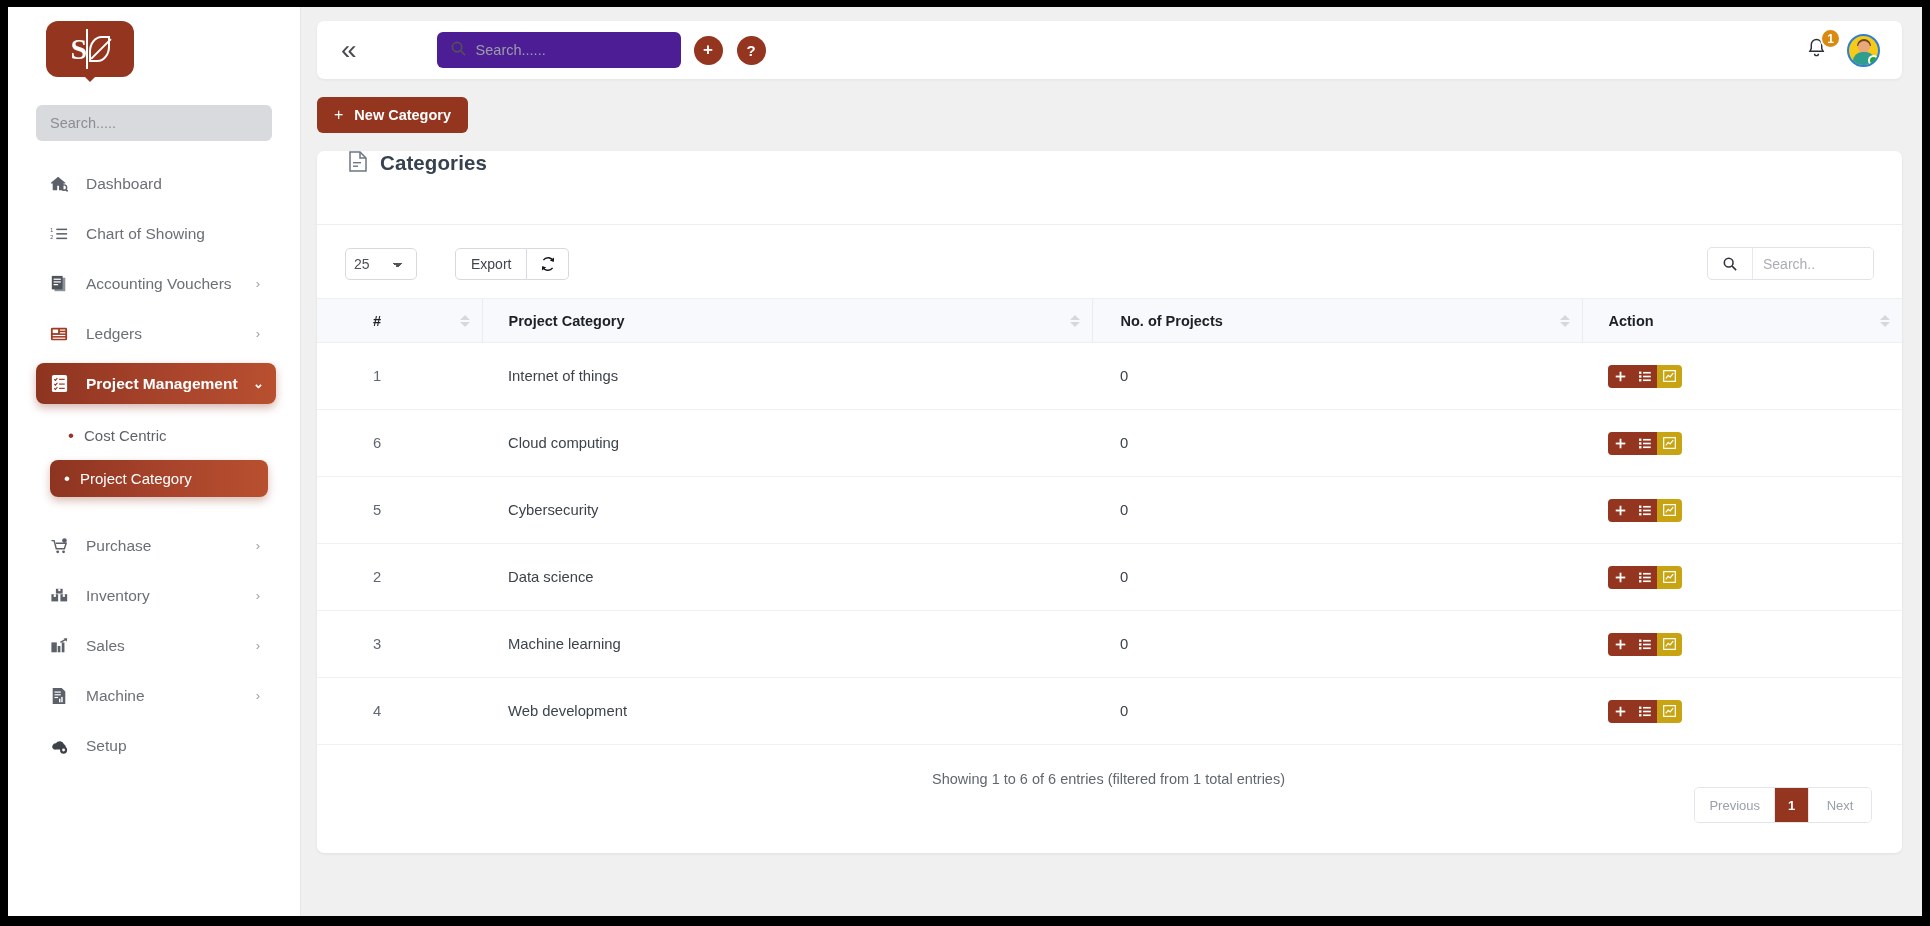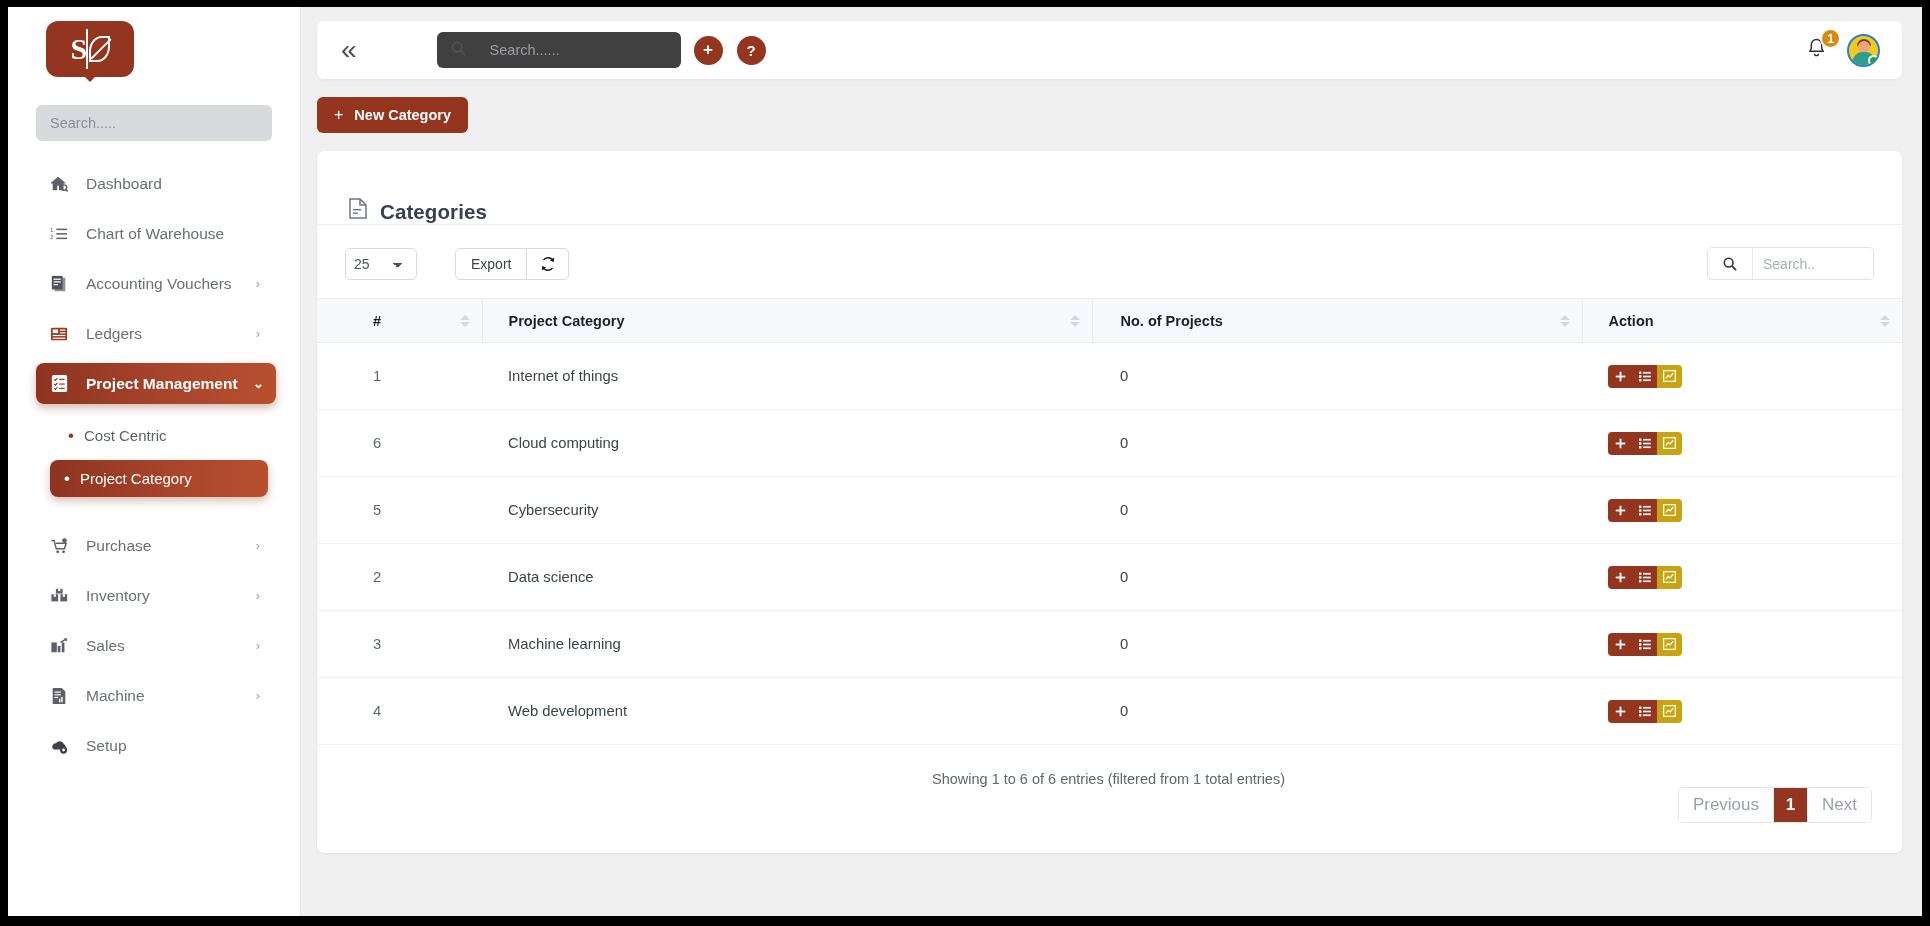--- a/index.html
+++ b/index.html
@@ -112,22 +112,22 @@
   .topbar {
     margin: 14px 20px 0 16px;
     height: 58px; background: #fff; border-radius: 7px;
     display: flex; align-items: center;
     box-shadow: 0 1px 3px rgba(0,0,0,.06);
     padding: 0 22px 0 20px;
   }
   .collapse-btn { font-size: 28px; color: #4a4a4f; cursor: pointer; line-height: 1; padding: 0 4px; }
   .top-search {
     margin-left: 76px; width: 244px; height: 36px;
-    background: #404040; border-radius: 6px;
-    display: flex; align-items: center; padding: 0 14px; gap: 24px;
+    background: #4c1d95; border-radius: 6px;
+    display: flex; align-items: center; padding: 0 14px; gap: 10px;
   }
   .top-search .q { color:#4f5258; font-size:15px; }
   .top-search .ph { color:#9b9ea6; font-size:14.5px; }
   .circ-btn {
     width: 29px; height: 29px; border-radius: 50%;
     background: #93351f; color: #fff;
     display:flex; align-items:center; justify-content:center;
     font-size: 17px; font-weight: 700; margin-left: 13px; cursor: pointer;
   }
   .circ-btn.help { font-size: 15px; margin-left: 14px; }
@@ -163,21 +163,21 @@
   }
   .btn-newcat .pl { font-size: 16px; font-weight: 400; }
 
   .card {
     margin: 18px 20px 0 16px;
     background: #fff; border-radius: 7px;
     box-shadow: 0 1px 3px rgba(0,0,0,.07);
     overflow: hidden;
   }
   .card-head {
-    height: 74px; display:flex; align-items:flex-end;
+    height: 74px; display:flex; align-items:flex-start;
     padding: 0 32px; border-bottom: 1px solid #eceef1;
     gap: 13px;
   }
   .card-head .doc-ico { font-size: 19px; color:#5a6573; }
   .card-head h2 { font-size: 20.5px; color: #37414f; font-weight: 700; letter-spacing:.1px;}
 
   .table-tools {
     display:flex; align-items:center;
     padding: 22px 28px 18px 28px;
     gap: 16px;
@@ -269,21 +269,21 @@
   .card-foot {
     display:flex; align-items:center;
     padding: 26px 30px 30px 28px;
     flex-direction: column;
   }
   .showing { font-size: 14.5px; color: #61676f; }
   .pager { margin-left:auto; display:flex; border:1px solid #e2e5e9; border-radius:5px; overflow:hidden; }
   .pg {
     height: 34px; min-width: 62px; padding: 0 14px;
     display:flex; align-items:center; justify-content:center;
-    font-size: 17px; color:#9aa0a8; background:#fff; cursor:pointer;
+    font-size: 13px; color:#9aa0a8; background:#fff; cursor:pointer;
     border-right: 1px solid #e2e5e9;
   }
   .pg:last-child { border-right:none; }
   .pg.num { min-width: 34px; padding:0; background:#93351f; color:#fff; font-weight:600;}
 </style>
 </head>
 <body>
 
 <div id="viewport">
 
@@ -318,21 +318,21 @@
       <div class="nav-item">
         <span class="ico">
           <svg width="18" height="16" viewBox="0 0 20 16">
               <text x="0" y="6" font-size="6" fill="#5c6068" font-family="DejaVu Sans">1</text>
               <text x="0" y="14" font-size="6" fill="#5c6068" font-family="DejaVu Sans">2</text>
               <rect x="7" y="2" width="12" height="1.7" fill="#5c6068"></rect>
               <rect x="7" y="7" width="12" height="1.7" fill="#5c6068"></rect>
               <rect x="7" y="12" width="12" height="1.7" fill="#5c6068"></rect>
             </svg>
         </span>
-        <span class="lbl">Chart of Warehouse</span>
+        <span class="lbl">Chart of Showing</span>
         <span class="caret"></span>
       </div>
 
       <div class="nav-item">
         <span class="ico">
           <svg width="18" height="18" viewBox="0 0 20 20">
               <rect x="5" y="3" width="12" height="15" fill="#8d9199"></rect>
               <rect x="2" y="1" width="12" height="15" fill="#4f535a"></rect>
               <rect x="4" y="4" width="8" height="1.4" fill="#fff"></rect>
               <rect x="4" y="7" width="8" height="1.4" fill="#fff"></rect>

